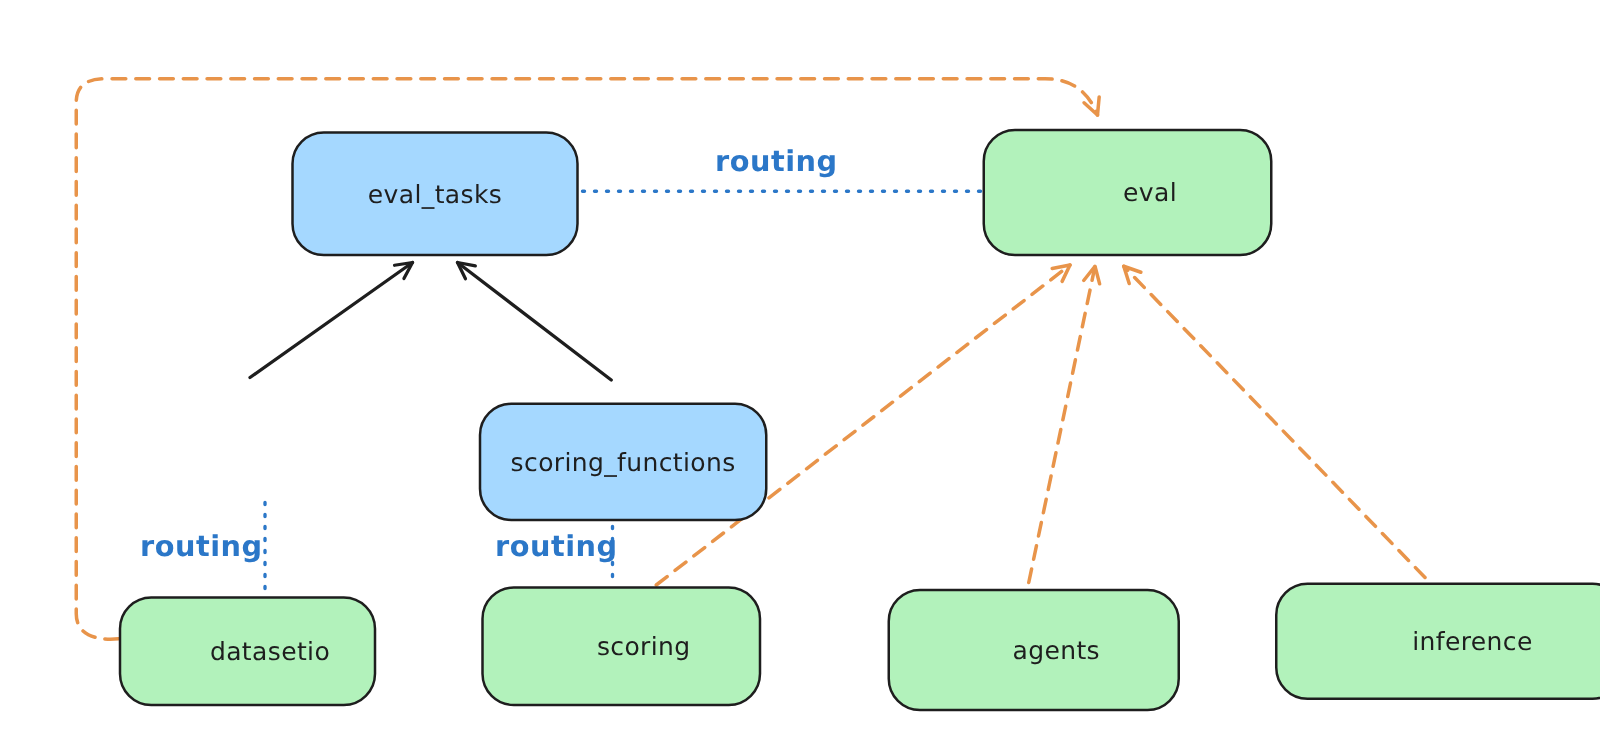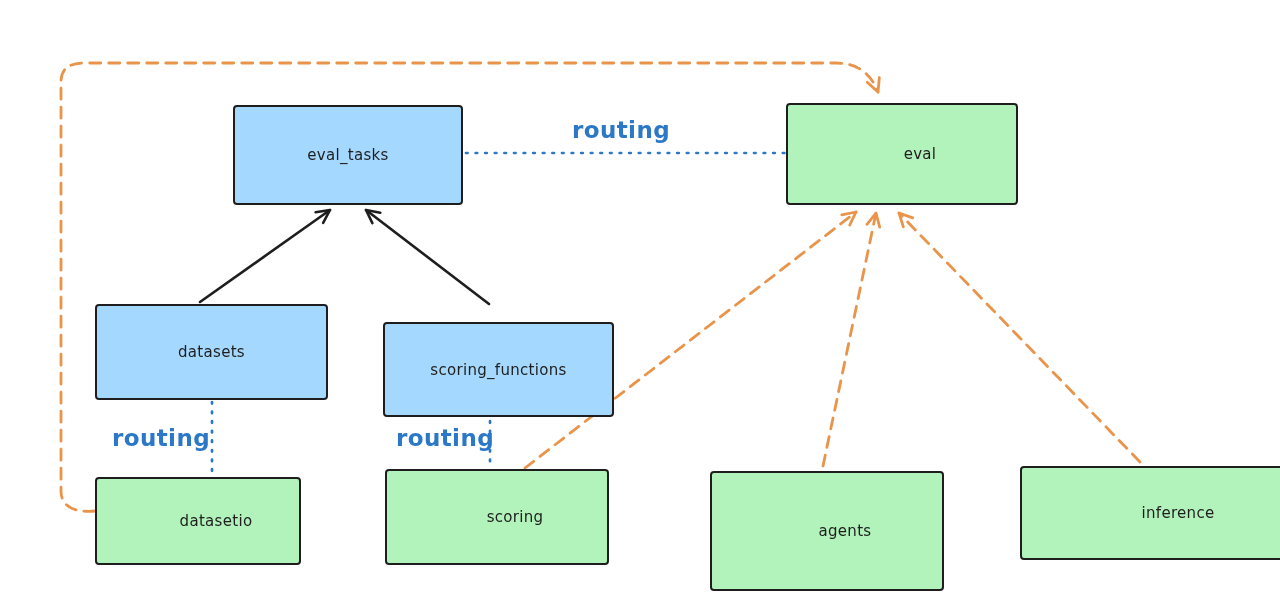--- a/index.html
+++ b/index.html
@@ -23,23 +23,23 @@
   .edges-svg{position:absolute;left:0;top:0;width:1280px;height:596px;}
   .edge-black{stroke:var(--black-line);stroke-width:2.6;fill:none;stroke-linecap:round;}
   .edge-blue-dotted{stroke:var(--blue-line);stroke-width:2.7;fill:none;stroke-dasharray:1.6 8;stroke-linecap:round;}
   .edge-orange{stroke:var(--orange-line);stroke-width:2.8;fill:none;stroke-dasharray:11 8;stroke-linecap:round;}
   .mk-black{fill:none;stroke:var(--black-line);stroke-width:2.6;stroke-linecap:round;stroke-linejoin:round;}
   .mk-orange{fill:none;stroke:var(--orange-line);stroke-width:2.8;stroke-linecap:round;stroke-linejoin:round;}
   .node{
     position:absolute;
     box-sizing:border-box;
     border:2.6px solid var(--border);
-    border-radius:4px;
+    border-radius:26px;
     display:flex;align-items:center;justify-content:center;
-    font-size:15px;color:var(--border);
+    font-size:20px;color:var(--border);
     letter-spacing:0.3px;
     white-space:nowrap;
   }
   .node.blue{background:var(--blue-fill);}
   .node.green{background:var(--green-fill);padding-left:36px;}
   .edge-label{
     position:absolute;
     color:var(--blue-line);
     font-weight:700;
     font-size:23px;
@@ -72,29 +72,28 @@
     <path class="edge-orange" d="M95,511 C72,513 61,505 61,491 L61,82 C61,68 70,63 84,63 L836,63 C858,63 871,74 878,92" marker-end="url(#ah-orange)"></path>
     <path class="edge-orange" d="M525,468 L856,212" marker-end="url(#ah-orange)"></path>
     <path class="edge-orange" d="M823,466 L876,213" marker-end="url(#ah-orange)"></path>
     <path class="edge-orange" d="M1140,462 L899,213" marker-end="url(#ah-orange)"></path>
   </svg>
 
   <div class="node blue" style="left:233px;top:105px;width:230px;height:100px;">eval_tasks</div>
 
   <div class="node green" style="left:786px;top:103px;width:232px;height:102px;">eval</div>
 
-  <div class="node blue" style="left:95px;top:304px;width:233px;height:96px;">datasets</div>
 
   <div class="node blue" style="left:383px;top:322px;width:231px;height:95px;">scoring_functions</div>
 
   <div class="node green" style="left:95px;top:477px;width:206px;height:88px;">datasetio</div>
 
   <div class="node green" style="left:385px;top:469px;width:224px;height:96px;">scoring</div>
 
-  <div class="node green" style="left:710px;top:471px;width:234px;height:120px;">agents</div>
+  <div class="node green" style="left:710px;top:471px;width:234px;height:98px;">agents</div>
 
   <div class="node green" style="left:1020px;top:466px;width:280px;height:94px;">inference</div>
 
   <div class="edge-label" style="left:572px;top:117px;width:94px;">routing</div>
 
   <div class="edge-label" style="left:112px;top:425px;width:88px;">routing</div>
 
   <div class="edge-label" style="left:396px;top:425px;width:86px;">routing</div>
 
 </div>

